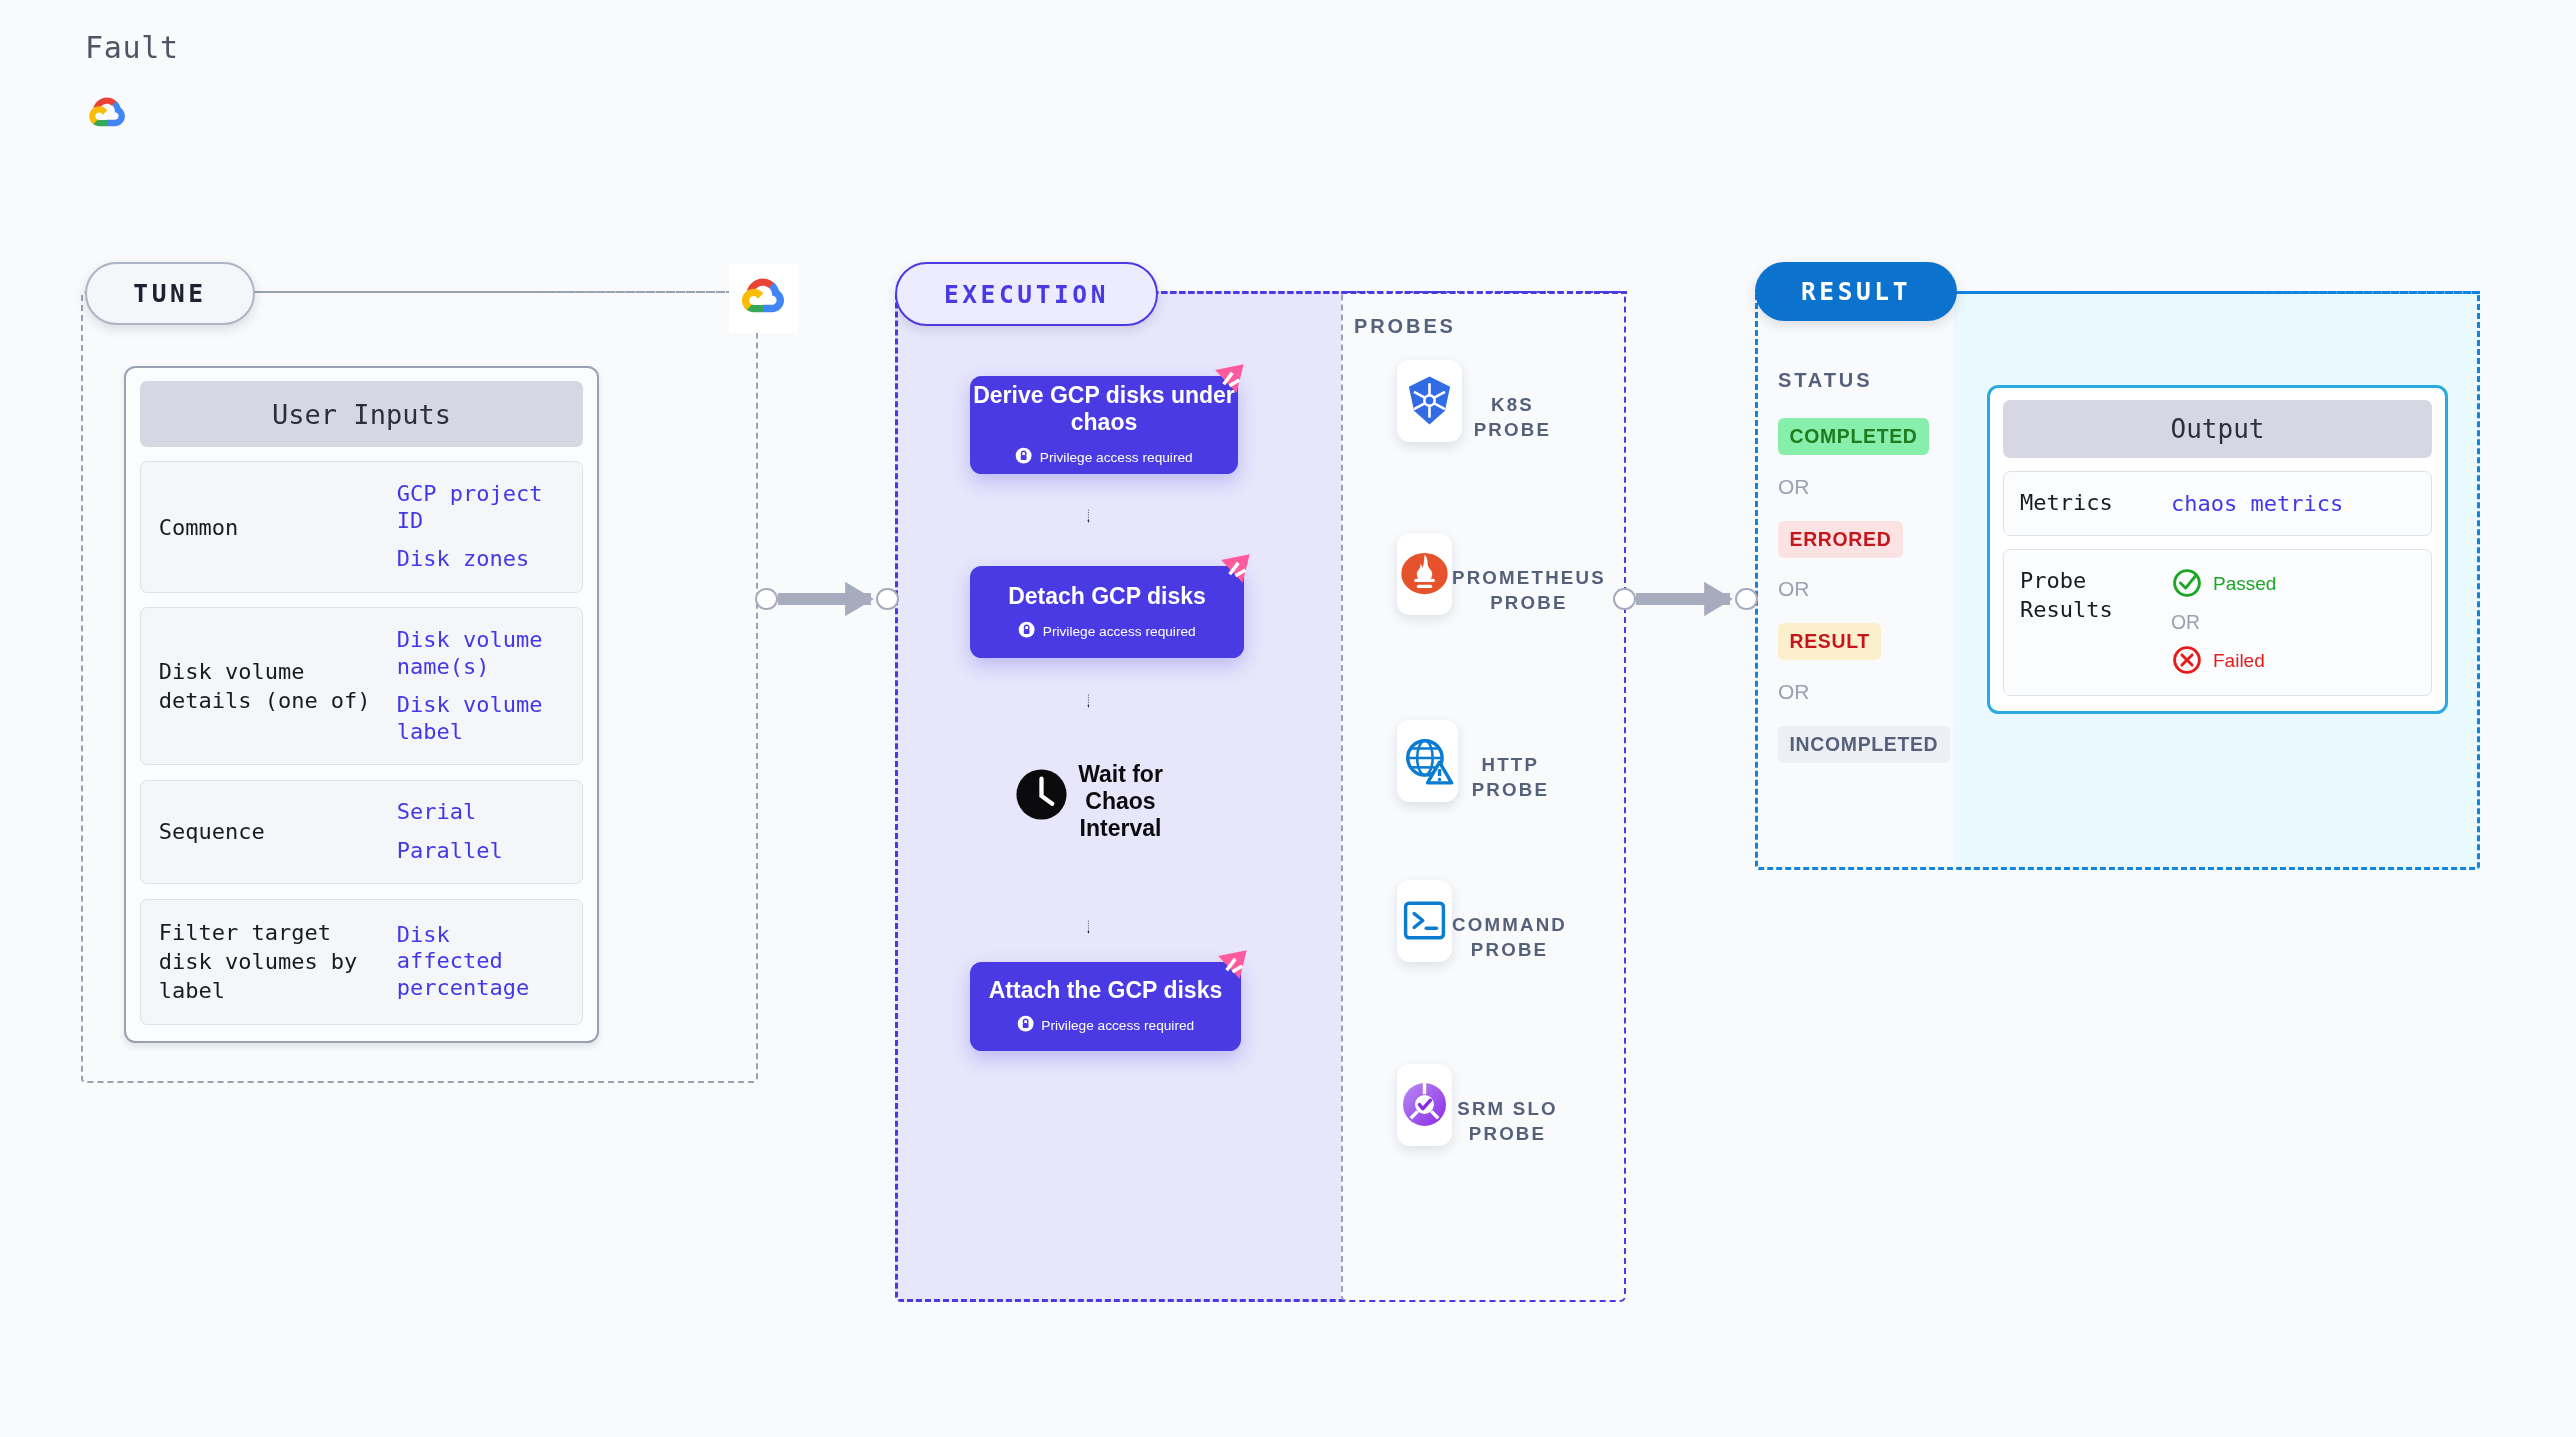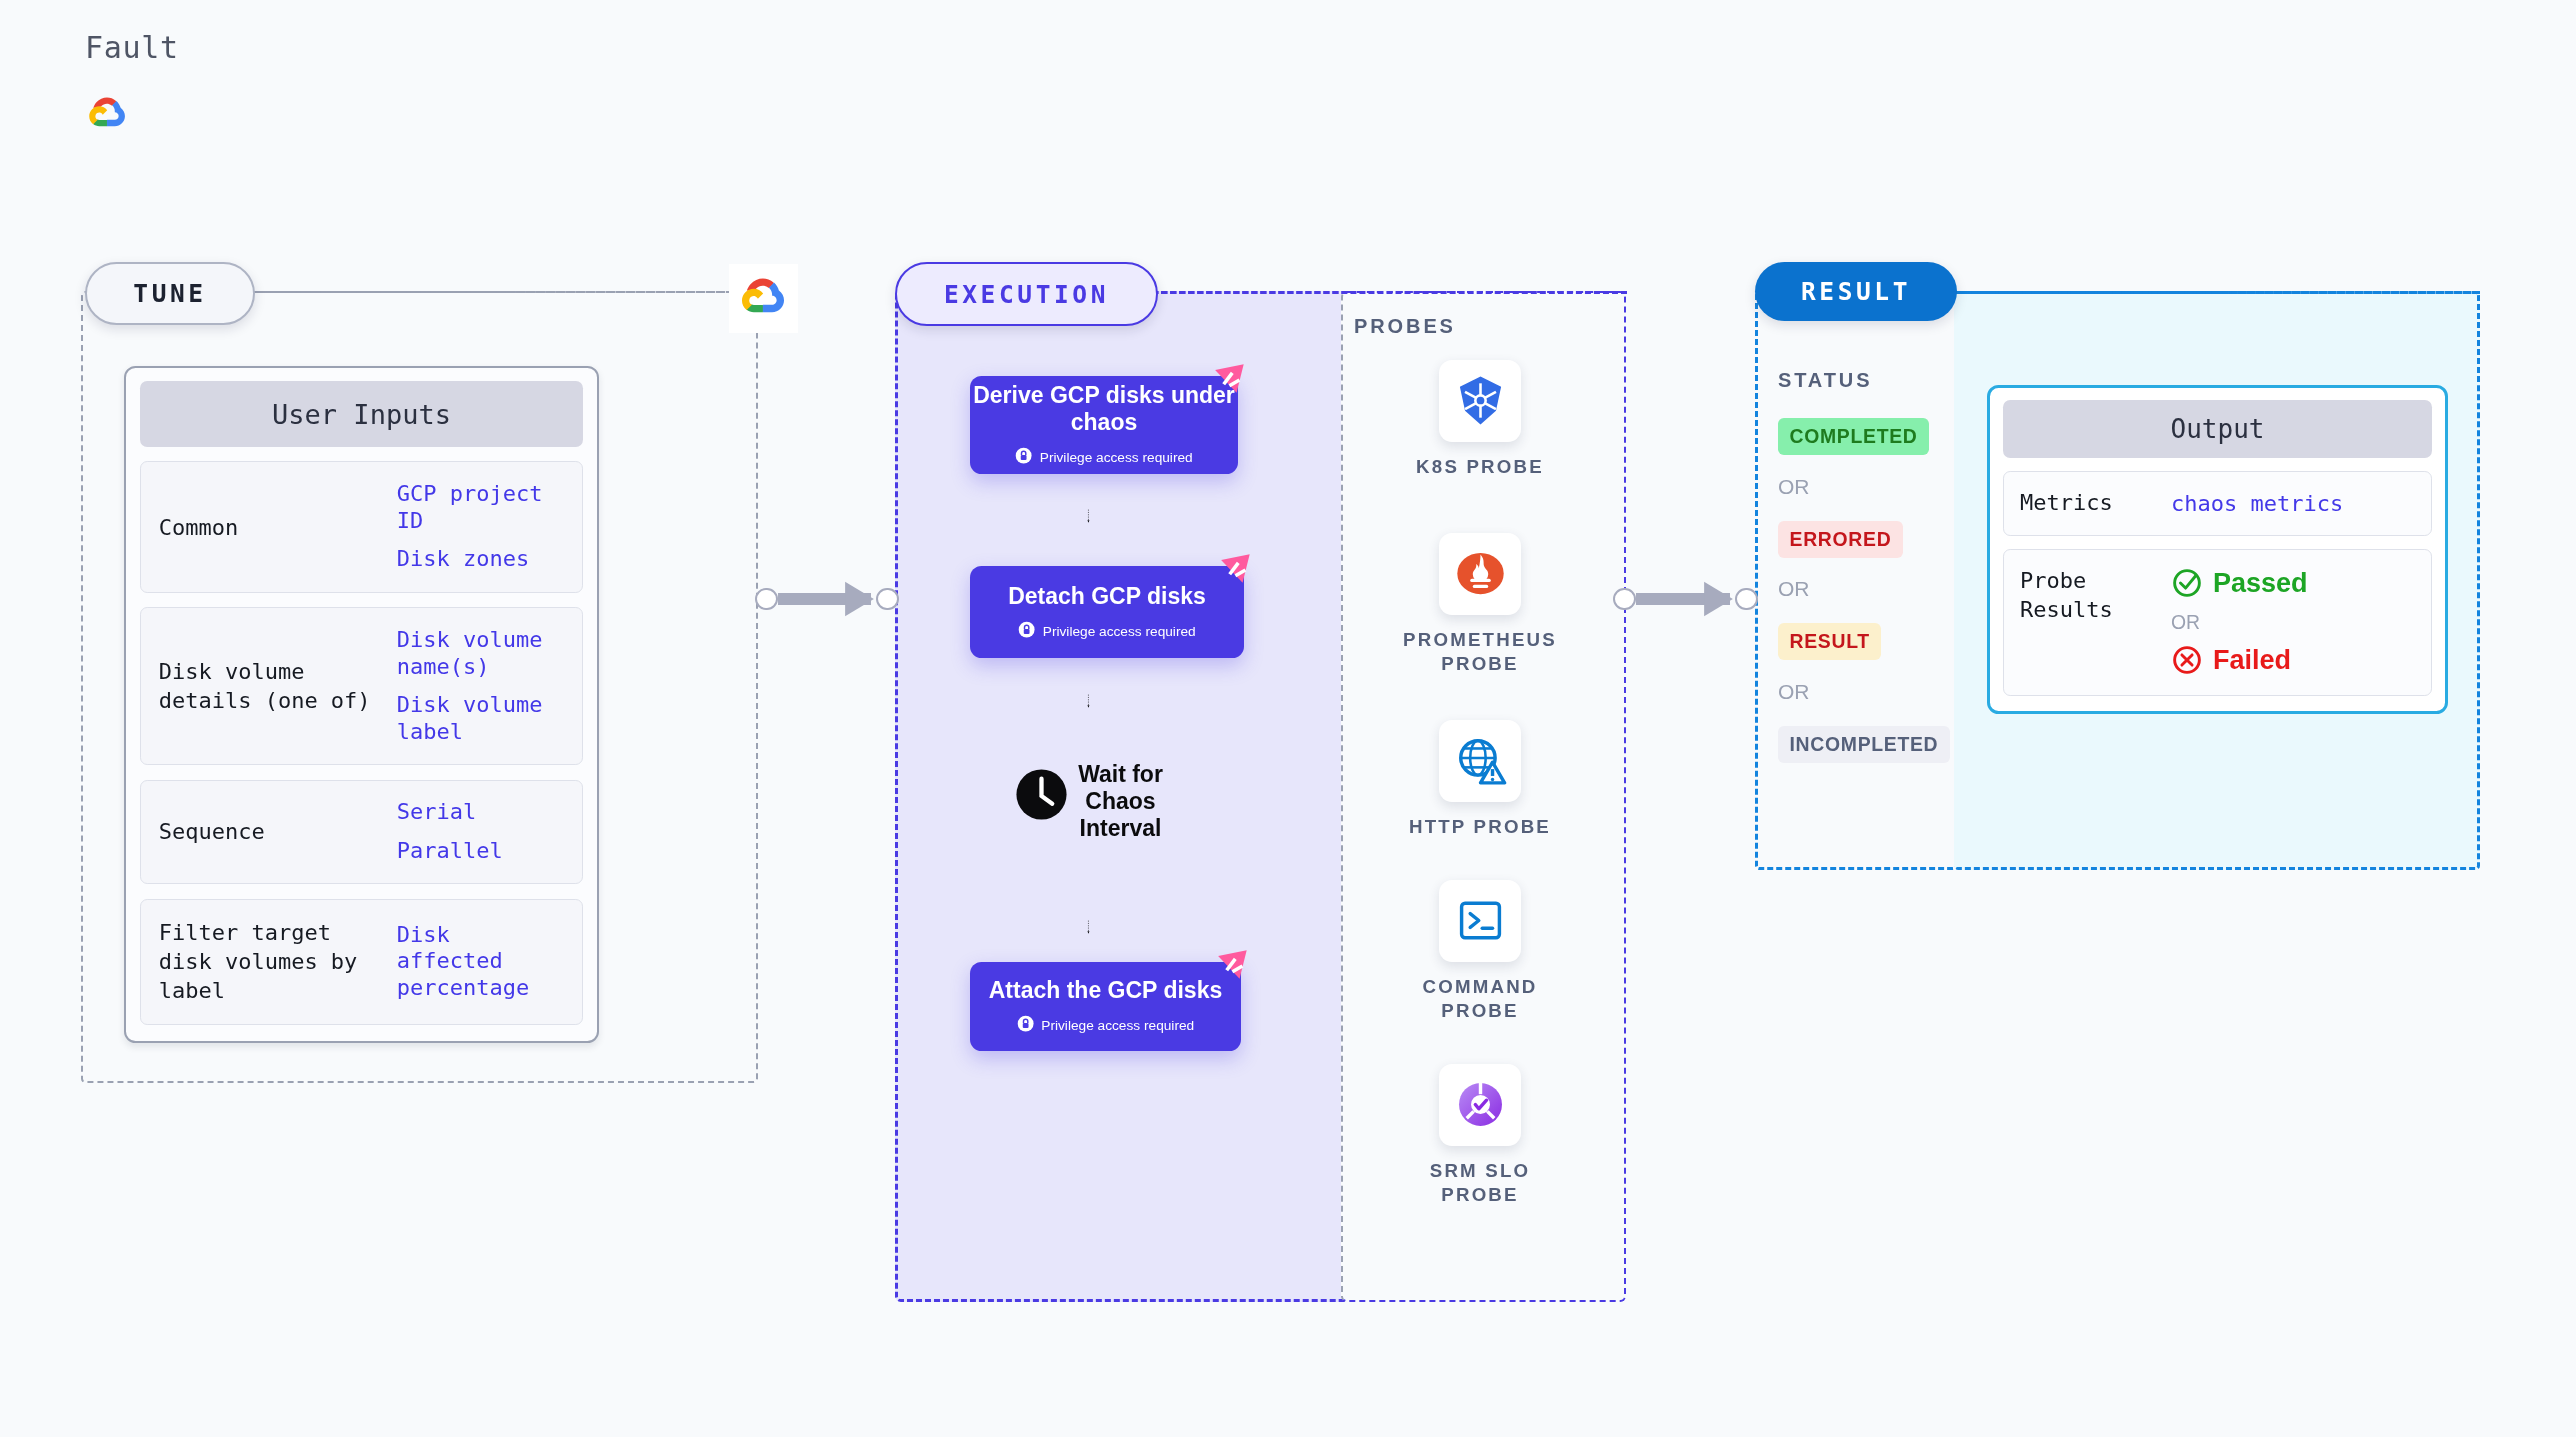--- a/index.html
+++ b/index.html
@@ -110,21 +110,21 @@
   .flow-node .priv span{font-size:13.7px;}
   .fault-mark{position:absolute;right:-10px;top:-16px;width:40px;height:40px;}
 
   .clock-node{position:absolute;display:flex;align-items:center;}
   .clock-node .ct{
     margin-top:11.5px;font-size:23px;font-weight:bold;color:#0B0B0D;
     text-align:center;line-height:1.18;
   }
   .arrow-v{position:absolute;width:2.9px;}
 
-  .probe-item{position:absolute;display:flex;flex-direction:column;align-items:center;width:166px;}
+  .probe-item{position:absolute;display:flex;flex-direction:row;align-items:flex-end;width:166px;}
   .probe-tile{
     width:82px;height:82px;background:#FFFFFF;border-radius:13px;
     box-shadow:0 4.3px 11.5px rgba(30,40,70,.12);
     display:flex;align-items:center;justify-content:center;
   }
   .probe-name{
     margin-top:13px;text-align:center;font-size:18.7px;font-weight:bold;
     letter-spacing:2.2px;color:#55607A;line-height:1.3;
   }
 
@@ -170,21 +170,21 @@
     width:151px;flex:0 0 151px;
     font-family:"DejaVu Sans Mono","Liberation Mono",monospace;
     font-size:22px;line-height:1.3;color:#161A22;
   }
   .out-row .val-link{
     font-family:"DejaVu Sans Mono","Liberation Mono",monospace;
     font-size:22px;color:#4338E8;
   }
   .pr-stack{display:flex;flex-direction:column;gap:10px;}
   .pr-line{display:flex;align-items:center;gap:10px;}
-  .pr-line .pl{font-size:27px;font-weight:bold;text-align:right;}
+  .pr-line .pl{font-size:19px;font-weight:normal;text-align:right;}
   .pr-or{font-size:19.4px;color:#9AA1B2;}
 
   
   .connector{position:absolute;height:46px;display:flex;align-items:center;z-index:25;}
   .conn-dot{width:18.7px;height:18.7px;border-radius:50%;background:#FFFFFF;border:2.9px solid #A7ABBE;flex:0 0 18.7px;}
   .conn-bar{height:11.5px;background:#A7ABBE;flex:1;}
 </style>
 </head>
 <body>
 

